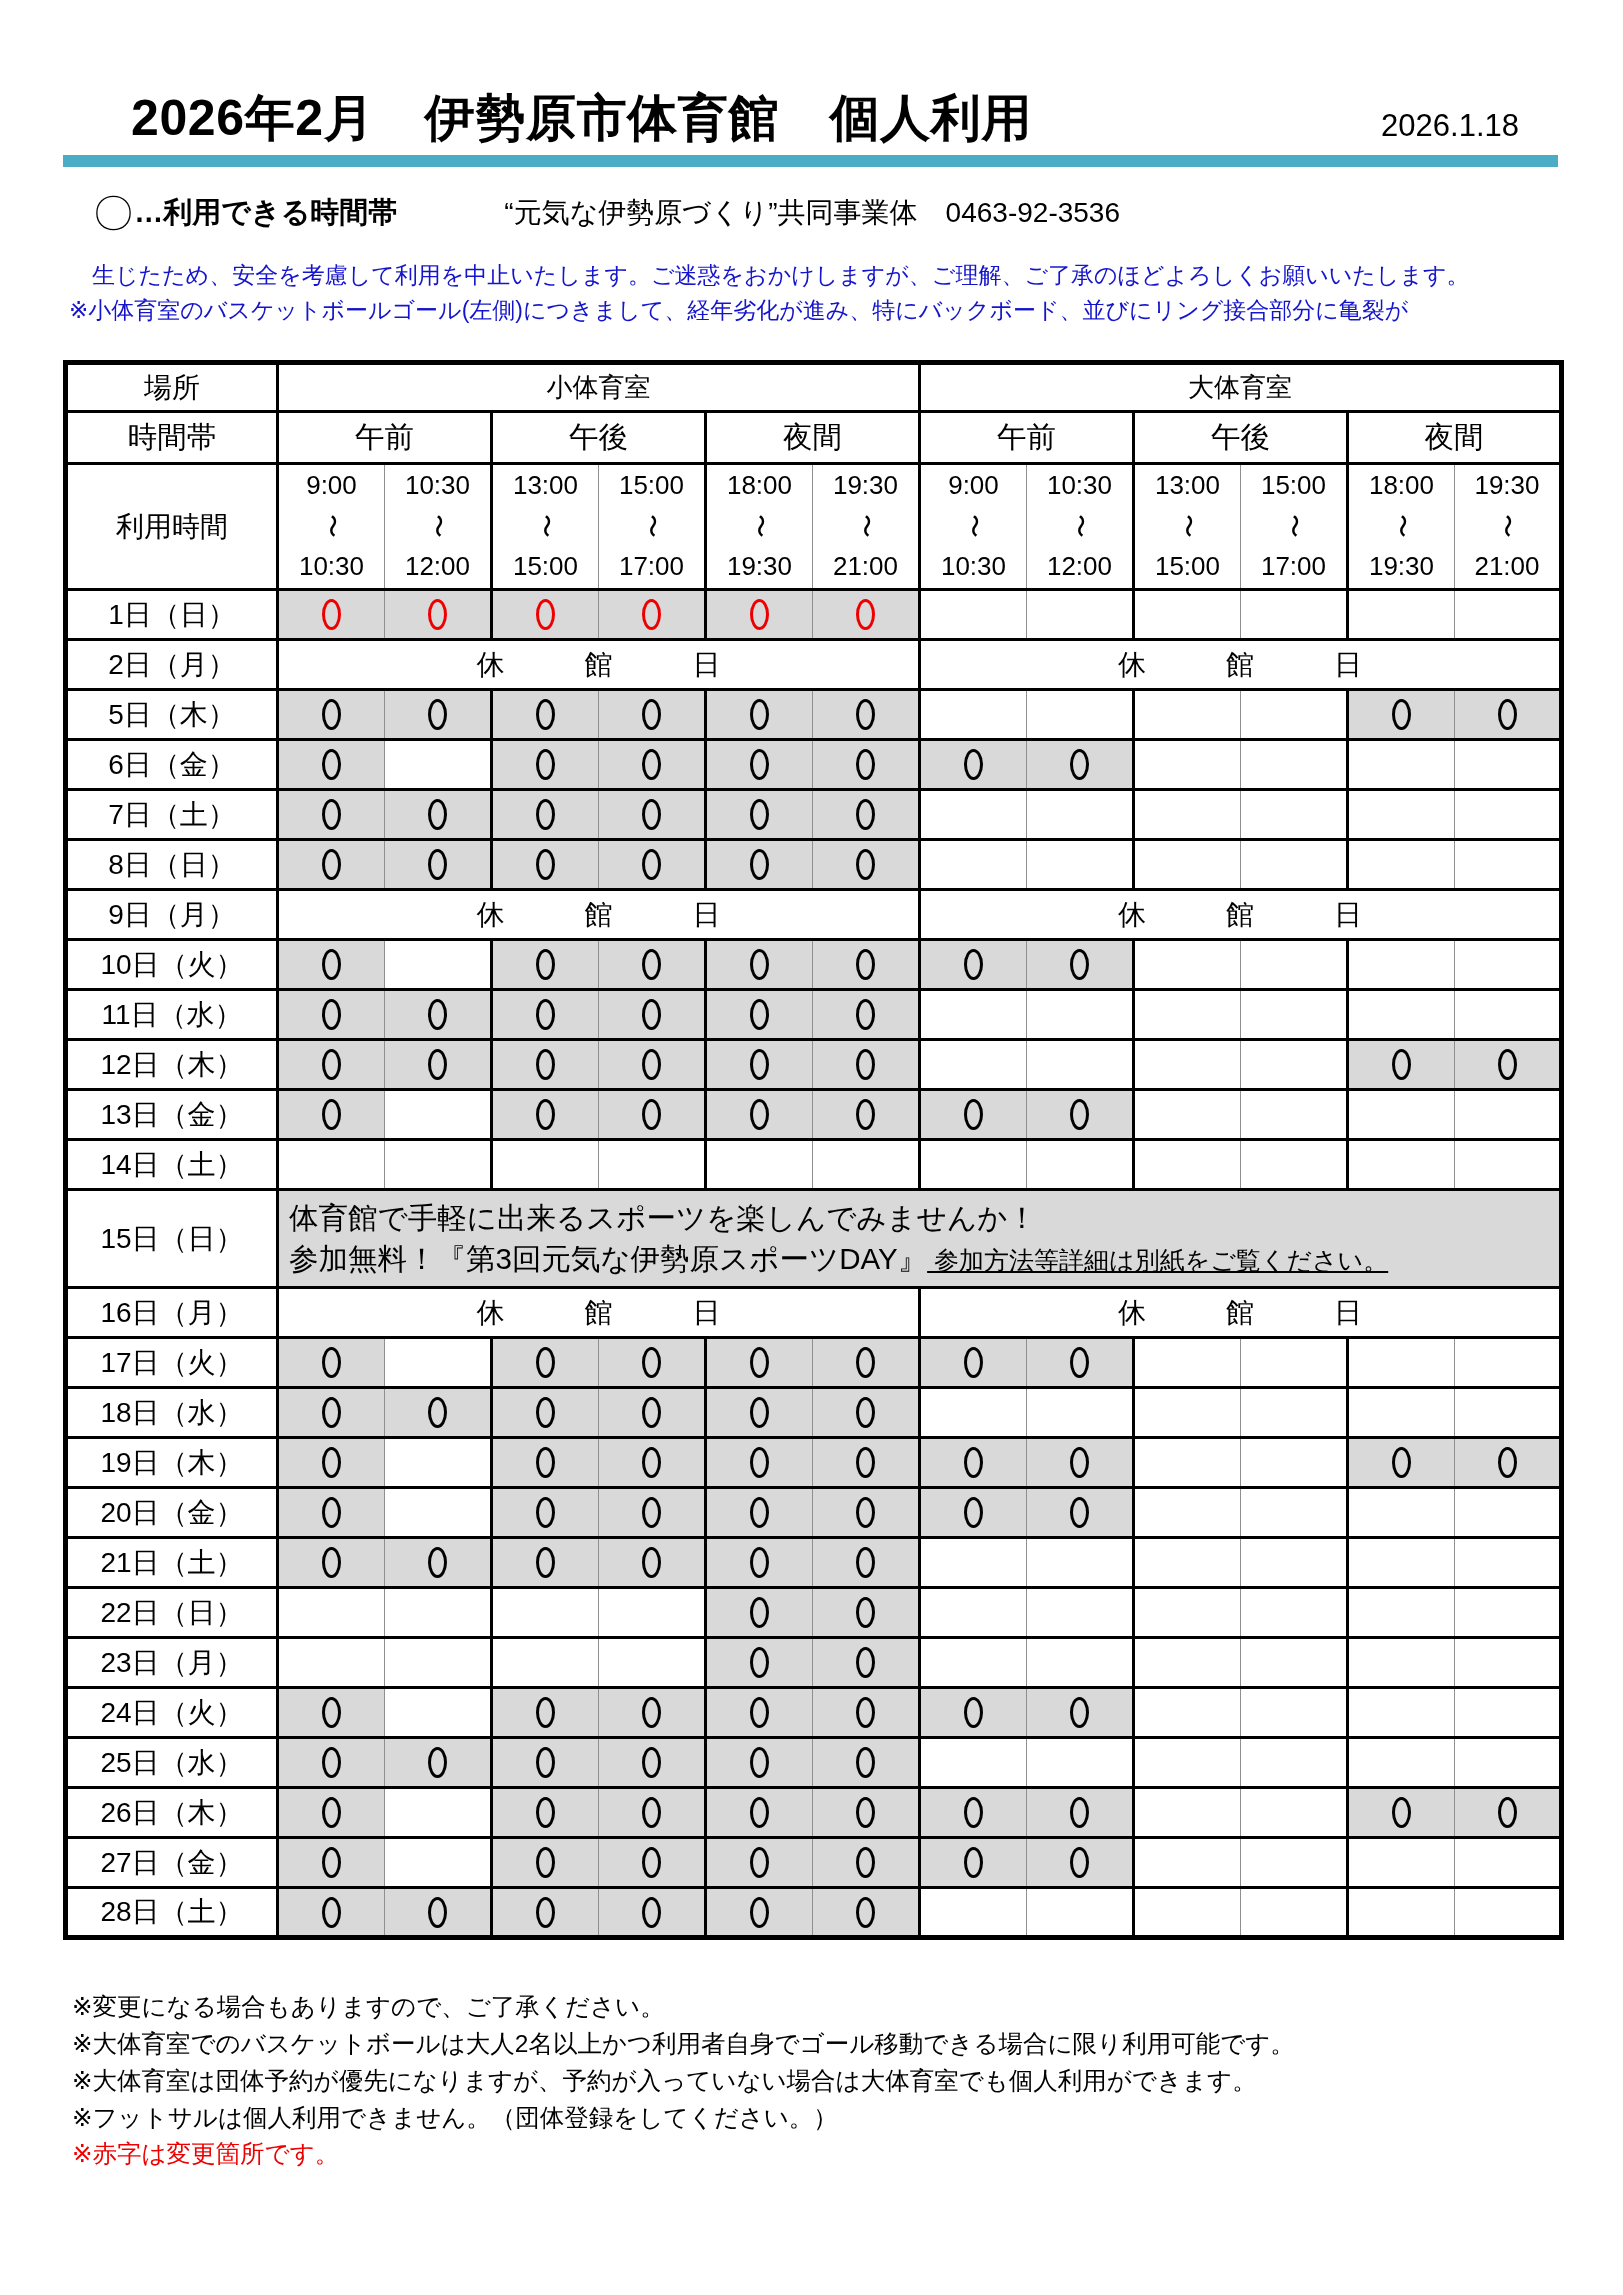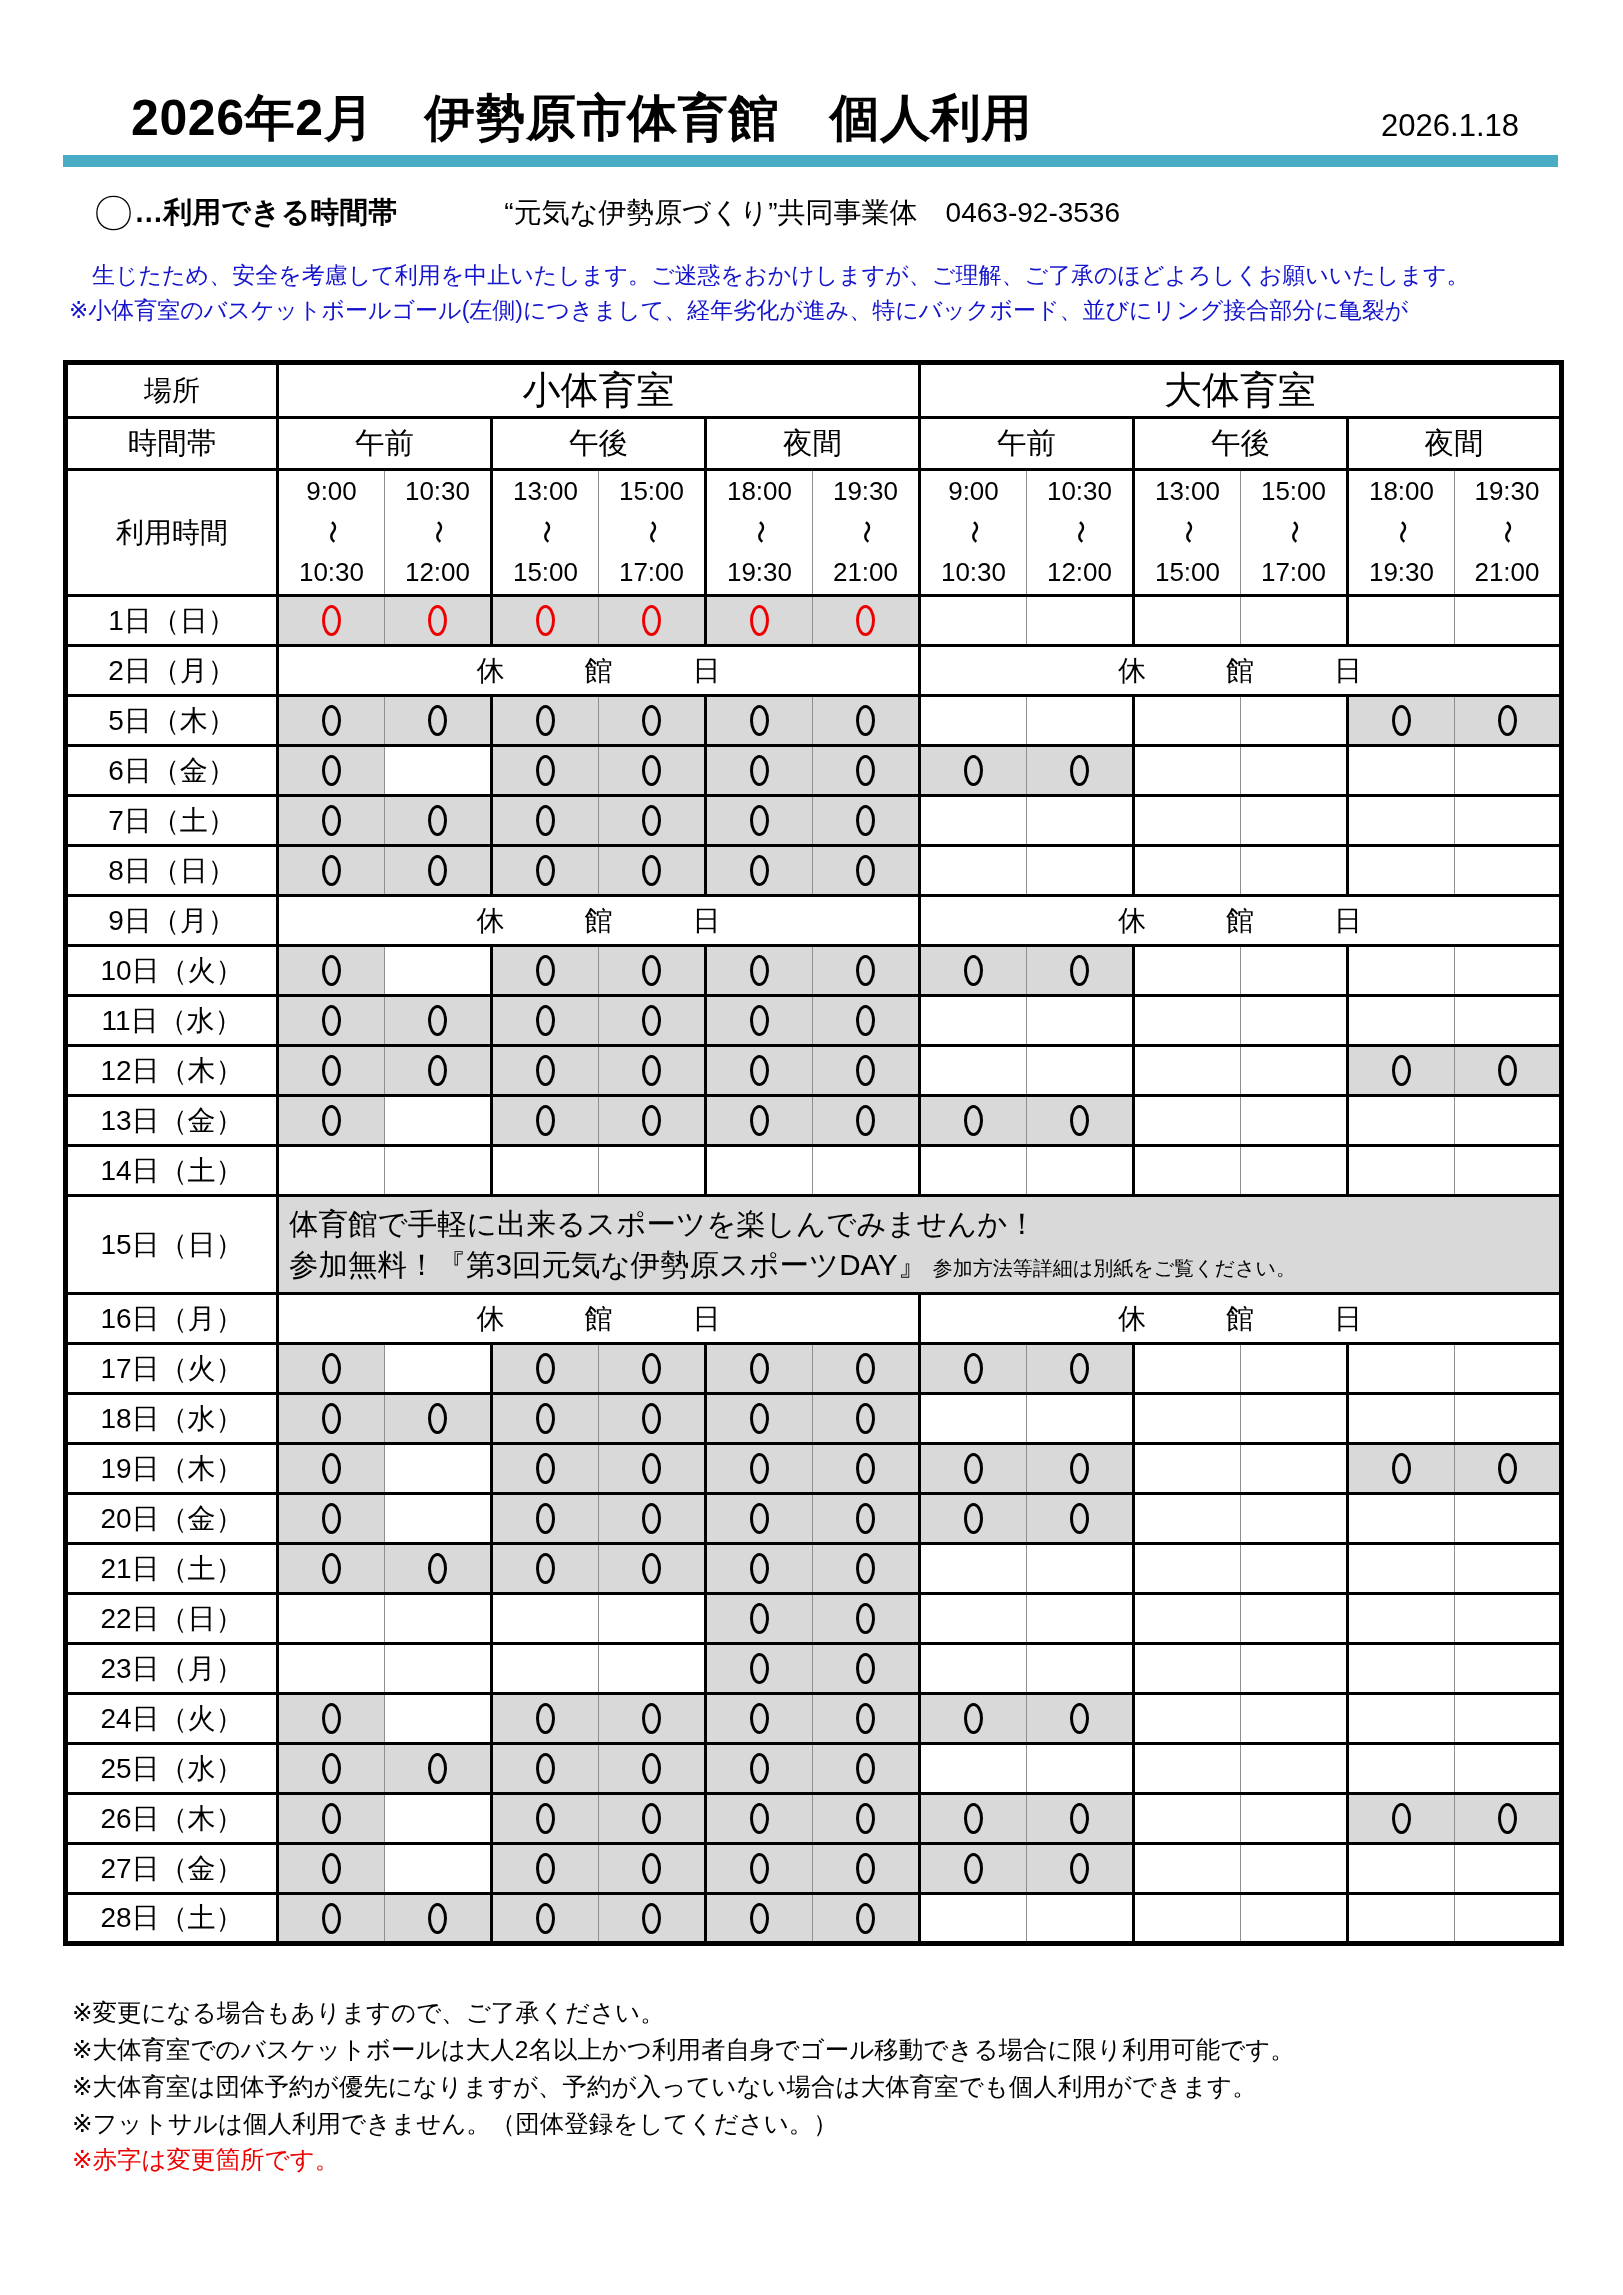--- a/index.html
+++ b/index.html
@@ -53,21 +53,21 @@
   col.c-day{width:212px;}
   col.c-slot{width:107px;}
   .sched th,.sched td{
     border-top:3.8px solid #000;border-bottom:3.8px solid #000;
     padding:0;text-align:center;vertical-align:middle;
     font-weight:normal;overflow:hidden;
   }
   .thickL{border-left:3.8px solid #000;}
   .thinL{border-left:1.3px solid var(--line);}
   .corner{border-right:3.8px solid #000;font-size:28px;background:#fff;}
-  .gymhead{font-size:38px;}
+  .gymhead{font-size:26px;}
   .r-place{height:49px;}
   .r-band{height:52px;}
   .r-band th{font-size:29.5px;}
   .r-time{height:126px;}
   .tcol{
     display:flex;flex-direction:column;justify-content:space-between;align-items:center;
     height:117px;padding:3.8px 0 5px 0;font-size:26px;line-height:1.05;
   }
   .tl{transform:rotate(90deg);font-size:24px;line-height:1;}
   tbody tr{height:50px;}
@@ -81,21 +81,21 @@
     border:3.1px solid #000;border-radius:50%;vertical-align:middle;
   }
   .mark.red{border-color:var(--red);}
   td.closed{
     font-size:28px;letter-spacing:26px;padding-left:26px;background:#fff;white-space:nowrap;font-family:Liberation Mono, monospace;
   }
   td.special{
     background:var(--gray);text-align:left;padding:5px 0 5px 10px;
     font-size:29.5px;line-height:1.38;white-space:nowrap;
   }
-  td.special .small{font-size:20px;}
+  td.special .small{font-size:25px;text-decoration:underline;}
 
   
   .footer{padding:49px 0 0 72px;font-size:24.5px;line-height:1.5;white-space:nowrap;}
   .red-note{color:var(--red);}
 </style>
 </head>
 <body>
 
 <div class="page">
 

